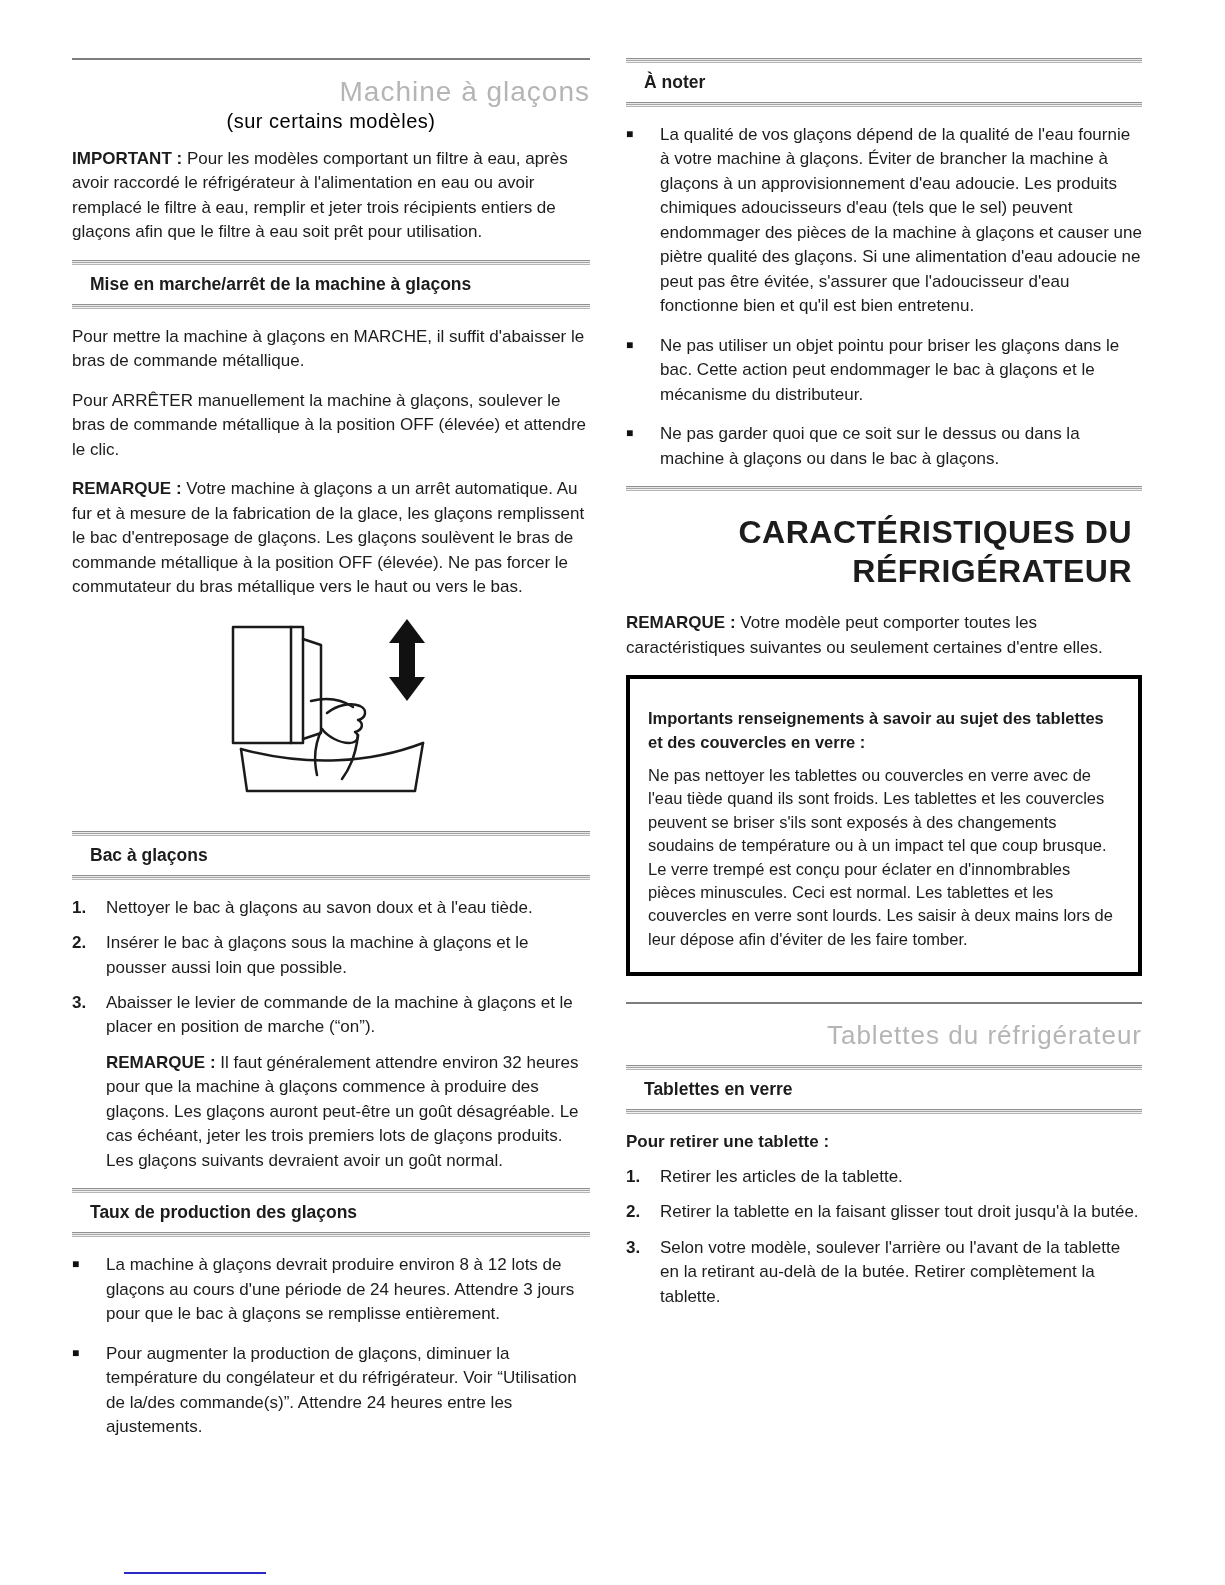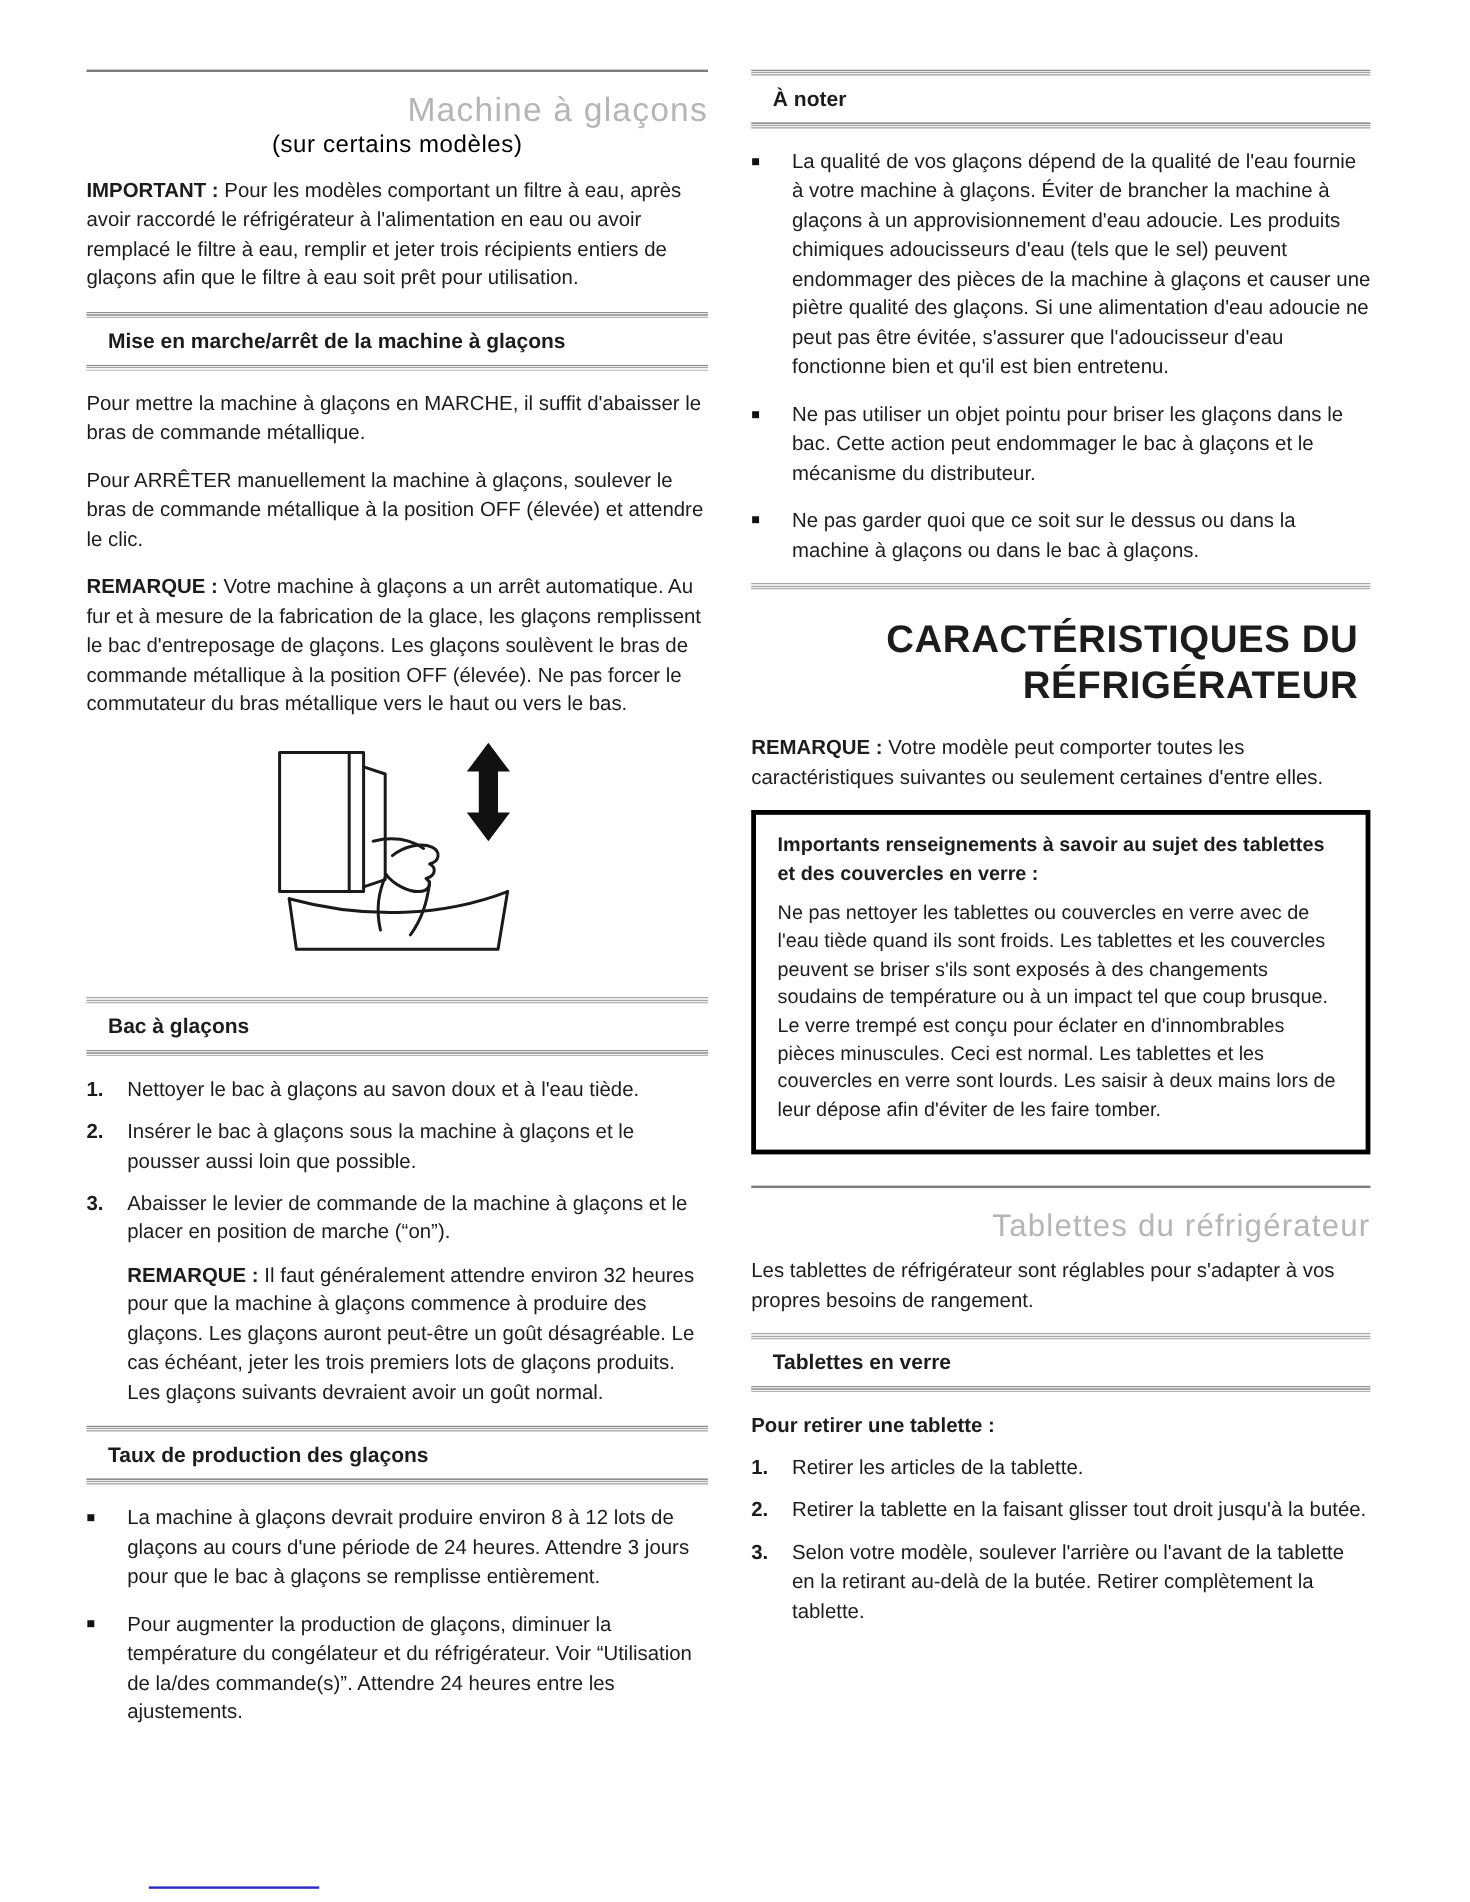--- a/index.html
+++ b/index.html
@@ -51,21 +51,21 @@
   .bullet .txt{flex:1;font-size:17px;line-height:1.44;}
 
   .indent{margin-left:34px;}
 
   .big-title{
     text-align:right;font-weight:bold;font-size:32px;line-height:1.22;
     margin:22px 10px 20px 10px;letter-spacing:0.5px;
   }
 
   .warnbox{
-    border:4px solid #000;padding:14px 18px 6px 18px;margin:6px 0 26px 0;
+    border:4px solid #000;padding:28px 18px 6px 18px;margin:6px 0 26px 0;
   }
   .warnbox p{font-size:16.5px;line-height:1.42;}
   .warnbox .bh{font-weight:bold;margin-bottom:10px;}
 
   .illus{display:block;margin:14px auto 18px auto;}
 
   .pagenum{
     position:absolute;left:1113px;top:1604px;
     font-weight:bold;font-size:16px;
   }
@@ -192,21 +192,20 @@
 
   <div class="warnbox">
     <p class="bh">Importants renseignements à savoir au sujet des tablettes et des couvercles en verre :</p>
     <p>Ne pas nettoyer les tablettes ou couvercles en verre avec de l'eau tiède quand ils sont froids. Les tablettes et les couvercles peuvent se briser s'ils sont exposés à des changements soudains de température ou à un impact tel que coup brusque. Le verre trempé est conçu pour éclater en d'innombrables pièces minuscules. Ceci est normal. Les tablettes et les couvercles en verre sont lourds. Les saisir à deux mains lors de leur dépose afin d'éviter de les faire tomber.</p>
   </div>
 
   <div class="thinrule"></div>
 
   <h2 class="ghost-title" style="font-size:26px;">Tablettes du réfrigérateur</h2>
 
-  <p style="margin-top:10px;">Les tablettes de réfrigérateur sont réglables pour s'adapter à vos propres besoins de rangement.</p>
 
   <div class="sec">
     <div class="rule"></div>
     <div class="sec-head">Tablettes en verre</div>
     <div class="rule"></div>
   </div>
 
   <p class="bold-line" style="margin-bottom:10px;">Pour retirer une tablette :</p>
 
   <div class="biglist">

